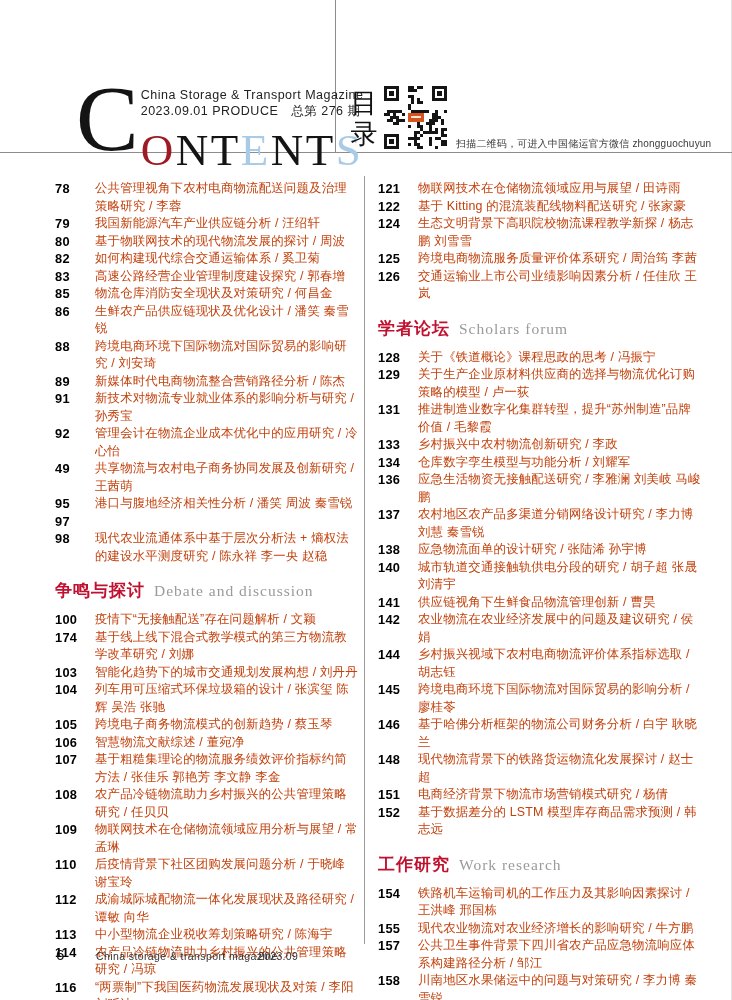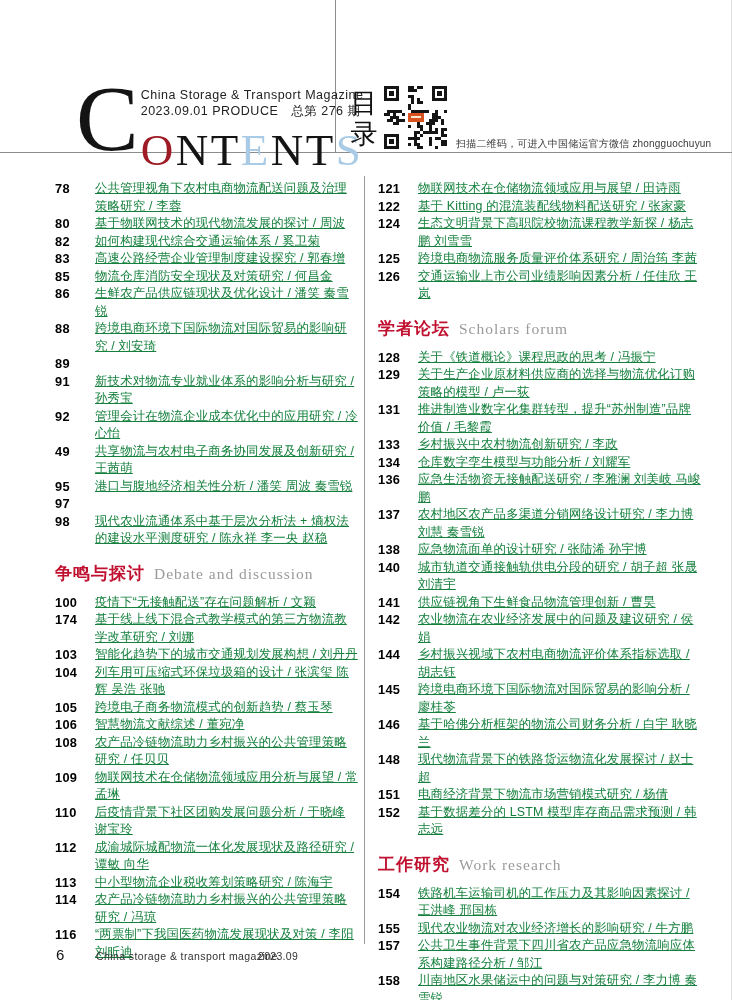--- a/index.html
+++ b/index.html
@@ -39,21 +39,21 @@
   .qr-caption{position:absolute;left:456px;top:137px;font-size:10px;color:#3a3a3a;letter-spacing:0.2px;white-space:nowrap;}
 
   
   .col-divider{position:absolute;left:364px;top:176px;width:1px;height:768px;background:#9a9a9a;}
   .column{position:absolute;top:180px;}
   .column.left{left:55px;width:303px;}
   .column.right{left:378px;width:324px;}
 
   .entry{display:flex;align-items:flex-start;font-size:12.4px;line-height:17.5px;}
   .entry .no{flex:0 0 40px;font-weight:bold;color:#000;font-size:12.8px;letter-spacing:0.3px;}
-  .entry .tt{flex:1;color:#15803d;letter-spacing:0.2px;text-decoration:underline;}
+  .entry .tt{flex:1;color:#c2410c;letter-spacing:0.2px;}
 
   .section{margin:15px 0 9px 0;line-height:22px;white-space:nowrap;}
   .section .zh{font-size:17px;font-weight:bold;color:var(--section-red,#c01230);letter-spacing:1px;}
   .section .en{font-family:"Liberation Serif","DejaVu Serif",serif;font-size:15.5px;color:#9a9a9a;margin-left:9px;letter-spacing:1px;}
 
   
   .footer{position:absolute;left:0;top:946px;width:732px;height:20px;}
   .footer .pageno{position:absolute;left:56px;top:0;font-size:15px;color:#111;}
   .footer .mag{position:absolute;left:96px;top:4px;font-size:10.5px;color:#333;letter-spacing:0.4px;}
   .footer .iss{position:absolute;left:258px;top:4px;font-size:10.5px;color:#333;letter-spacing:0.3px;}
@@ -196,20 +196,24 @@
     </div>
   <div class="qr-caption">扫描二维码，可进入中国储运官方微信 zhongguochuyun</div>
 
   <div class="col-divider"></div>
   <div class="column left">
       <div class="entry">
         <span class="no">78</span>
         <span class="tt">公共管理视角下农村电商物流配送问题及治理策略研究 / 李蓉</span>
       </div>
       <div class="entry">
+        <span class="no">79</span>
+        <span class="tt">我国新能源汽车产业供应链分析 / 汪绍轩</span>
+      </div>
+      <div class="entry">
         <span class="no">80</span>
         <span class="tt">基于物联网技术的现代物流发展的探讨 / 周波</span>
       </div>
       <div class="entry">
         <span class="no">82</span>
         <span class="tt">如何构建现代综合交通运输体系 / 奚卫菊</span>
       </div>
       <div class="entry">
         <span class="no">83</span>
         <span class="tt">高速公路经营企业管理制度建设探究 / 郭春增</span>
@@ -221,20 +225,21 @@
       <div class="entry">
         <span class="no">86</span>
         <span class="tt">生鲜农产品供应链现状及优化设计 / 潘笑 秦雪锐</span>
       </div>
       <div class="entry">
         <span class="no">88</span>
         <span class="tt">跨境电商环境下国际物流对国际贸易的影响研究 / 刘安琦</span>
       </div>
       <div class="entry">
         <span class="no">89</span>
+        <span class="tt">新媒体时代电商物流整合营销路径分析 / 陈杰</span>
       </div>
       <div class="entry">
         <span class="no">91</span>
         <span class="tt">新技术对物流专业就业体系的影响分析与研究 / 孙秀宝</span>
       </div>
       <div class="entry">
         <span class="no">92</span>
         <span class="tt">管理会计在物流企业成本优化中的应用研究 / 冷心怡</span>
       </div>
       <div class="entry">
@@ -269,20 +274,24 @@
         <span class="no">104</span>
         <span class="tt">列车用可压缩式环保垃圾箱的设计 / 张滨玺 陈辉 吴浩 张驰</span>
       </div>
       <div class="entry">
         <span class="no">105</span>
         <span class="tt">跨境电子商务物流模式的创新趋势 / 蔡玉琴</span>
       </div>
       <div class="entry">
         <span class="no">106</span>
         <span class="tt">智慧物流文献综述 / 董宛净</span>
+      </div>
+      <div class="entry">
+        <span class="no">107</span>
+        <span class="tt">基于粗糙集理论的物流服务绩效评价指标约简方法 / 张佳乐 郭艳芳 李文静 李金</span>
       </div>
       <div class="entry">
         <span class="no">108</span>
         <span class="tt">农产品冷链物流助力乡村振兴的公共管理策略研究 / 任贝贝</span>
       </div>
       <div class="entry">
         <span class="no">109</span>
         <span class="tt">物联网技术在仓储物流领域应用分析与展望 / 常孟琳</span>
       </div>
       <div class="entry">

